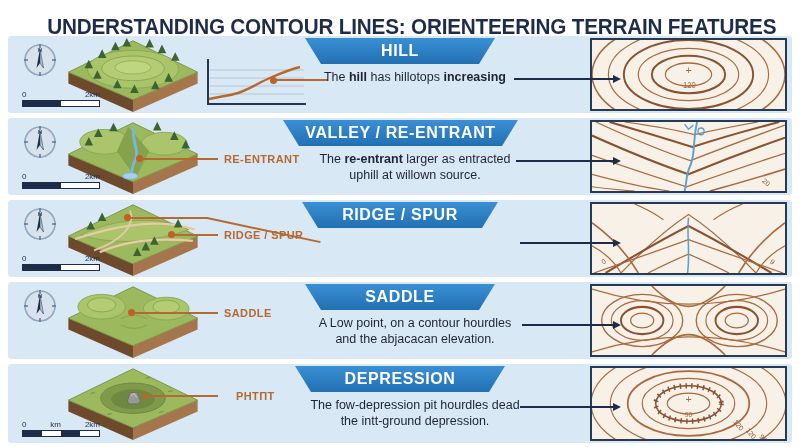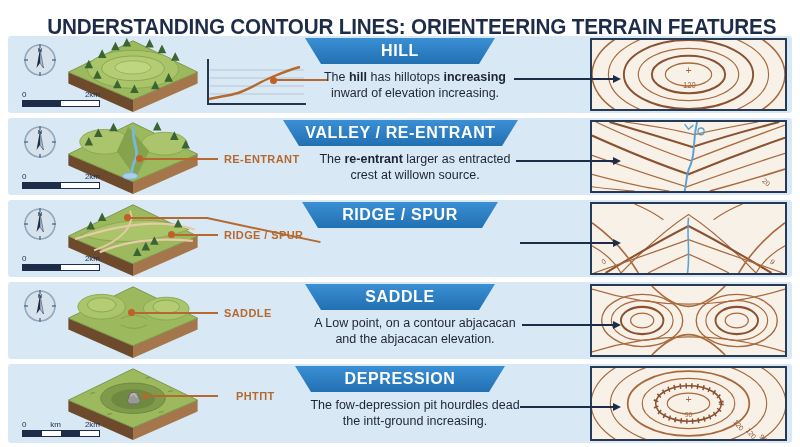--- a/index.html
+++ b/index.html
@@ -97,21 +97,21 @@
       <line x1="10" y1="30" x2="104" y2="30" stroke="#b9c6d4" stroke-width="1"></line>
       <line x1="10" y1="38" x2="104" y2="38" stroke="#b9c6d4" stroke-width="1"></line>
       <path d="M8 3 L8 48 L106 48" fill="none" stroke="#27354f" stroke-width="2"></path>
       <path d="M9 43 C22 40 28 40 38 37 C52 32 58 27 72 21 C84 16 92 13 100 11" fill="none" stroke="#b5692f" stroke-width="2.4"></path>
     </svg>
     <div class="odot" style="left:262px;top:41px"></div>
     <div class="oline" style="left:268px;top:43px;width:52px"></div>
     <div class="banner" style="left:297px;width:190px">
       <span>HILL</span>
     </div>
-    <p class="desc"><span>The </span><b>hill</b><span> has hillotops </span><b>increasing</b><br><span>inward of elevation increasing.</span></p>
+    <p class="desc"><span>The </span><b>hill</b><span> has hillotops </span><b>increasing</b><br></p>
     <div class="nline" style="left:506px;top:42px;width:100px"></div>
     <div class="nhead" style="left:605px;top:39px"></div>
     <div class="map">
       <svg viewBox="0 0 200 66" preserveAspectRatio="none">
         <g fill="none" stroke="#a8693f">
           <ellipse cx="100" cy="33" rx="24" ry="11" stroke-width="1.2"></ellipse>
           <ellipse cx="100" cy="33" rx="38" ry="18" stroke-width="2" stroke="#8a5230"></ellipse>
           <ellipse cx="100" cy="33" rx="52" ry="25" stroke-width="1.2"></ellipse>
           <ellipse cx="100" cy="33" rx="67" ry="33" stroke-width="2" stroke="#8a5230"></ellipse>
           <ellipse cx="100" cy="33" rx="83" ry="42" stroke-width="1.2"></ellipse>
@@ -162,21 +162,21 @@
           <span class="seg dark"></span>
           <span class="seg"></span>
         </div>
     </div>
     <div class="odot" style="left:128px;top:37px"></div>
     <div class="oline" style="left:134px;top:40px;width:76px"></div>
     <span class="flabel" style="left:216px;top:35px">RE-ENTRANT</span>
     <div class="banner" style="left:275px;width:235px">
       <span>VALLEY / RE-ENTRANT</span>
     </div>
-    <p class="desc"><span>The </span><b>re-entrant</b><span> larger as entracted</span><br><span>crest at willown source.</span></p>
+    <p class="desc"><span>The </span><b>re-entrant</b><span> larger as entracted</span><br><span>uphill at willown source.</span></p>
     <div class="nline" style="left:508px;top:42px;width:98px"></div>
     <div class="nhead" style="left:605px;top:39px"></div>
     <div class="map">
       <svg viewBox="0 0 200 66" preserveAspectRatio="none">
         <g fill="none" stroke="#a8693f">
           <path d="M34 0 Q80 6 106 12 Q136 6 172 0" stroke-width="1.2"></path>
           <path d="M18 0 Q70 14 104 24 Q140 13 194 0" stroke-width="2" stroke="#8a5230"></path>
           <path d="M4 0 Q60 24 102 37 Q146 21 200 3" stroke-width="1.2"></path>
           <path d="M0 13 Q58 37 100 50 Q150 31 200 15" stroke-width="2" stroke="#8a5230"></path>
           <path d="M0 32 Q56 50 98 62 Q152 44 200 30" stroke-width="1.2"></path>
@@ -283,21 +283,21 @@
       <ellipse cx="110" cy="25" rx="14" ry="7" fill="#b4cd74" stroke="#8aa84f" stroke-width="1"></ellipse>
       <path d="M62 38 C70 33 82 33 90 38" fill="none" stroke="#8aa84f" stroke-width="1.2"></path>
       <path d="M62 44 C70 49 82 49 90 44" fill="none" stroke="#8aa84f" stroke-width="1.2"></path>
     </svg>
     <div class="odot" style="left:120px;top:27px"></div>
     <div class="oline" style="left:126px;top:30px;width:84px"></div>
     <span class="flabel" style="left:216px;top:25px">SADDLE</span>
     <div class="banner" style="left:297px;width:190px">
       <span>SADDLE</span>
     </div>
-    <p class="desc"><span>A Low point, on a contour abjacacan</span><br><span>and the abjacacan elevation.</span></p>
+    <p class="desc"><span>A Low point, on a contour hourdles</span><br><span>and the abjacacan elevation.</span></p>
     <div class="nline" style="left:514px;top:42px;width:92px"></div>
     <div class="nhead" style="left:605px;top:39px"></div>
     <div class="map">
       <svg viewBox="0 0 200 66" preserveAspectRatio="none">
         <g fill="none" stroke="#a8693f">
           <ellipse cx="52" cy="33" rx="12" ry="7" stroke-width="1.2"></ellipse>
           <ellipse cx="52" cy="33" rx="22" ry="13" stroke-width="2" stroke="#8a5230"></ellipse>
           <ellipse cx="52" cy="33" rx="32" ry="19" stroke-width="1.2"></ellipse>
           <ellipse cx="52" cy="33" rx="42" ry="25" stroke-width="1.4"></ellipse>
           <ellipse cx="150" cy="33" rx="12" ry="7" stroke-width="1.2"></ellipse>
@@ -336,21 +336,21 @@
           <span class="seg dark"></span>
           <span class="seg"></span>
         </div>
     </div>
     <div class="ohead" style="left:132px;top:28px"></div>
     <div class="oline" style="left:139px;top:31px;width:71px"></div>
     <span class="flabel" style="left:228px;top:26px">PHTПT</span>
     <div class="banner" style="left:287px;width:210px">
       <span>DEPRESSION</span>
     </div>
-    <p class="desc"><span>The fow-depression pit hourdles dead</span><br><span>the intt-ground increasing.</span></p>
+    <p class="desc"><span>The fow-depression pit hourdles dead</span><br><span>the intt-ground depression.</span></p>
     <div class="nline" style="left:512px;top:42px;width:94px"></div>
     <div class="nhead" style="left:605px;top:39px"></div>
     <div class="map">
       <svg viewBox="0 0 200 68" preserveAspectRatio="none">
         <g fill="none" stroke="#a8693f">
           <ellipse cx="100" cy="34" rx="22" ry="10" stroke-width="1.2"></ellipse>
           <ellipse cx="100" cy="34" rx="34" ry="17" stroke-width="5" stroke-dasharray="1.5 4.5" stroke="#8a5230"></ellipse>
           <ellipse cx="100" cy="34" rx="34" ry="17" stroke-width="1.6" stroke="#8a5230"></ellipse>
           <ellipse cx="100" cy="34" rx="48" ry="24" stroke-width="1.2"></ellipse>
           <ellipse cx="100" cy="34" rx="63" ry="31" stroke-width="1.8"></ellipse>

